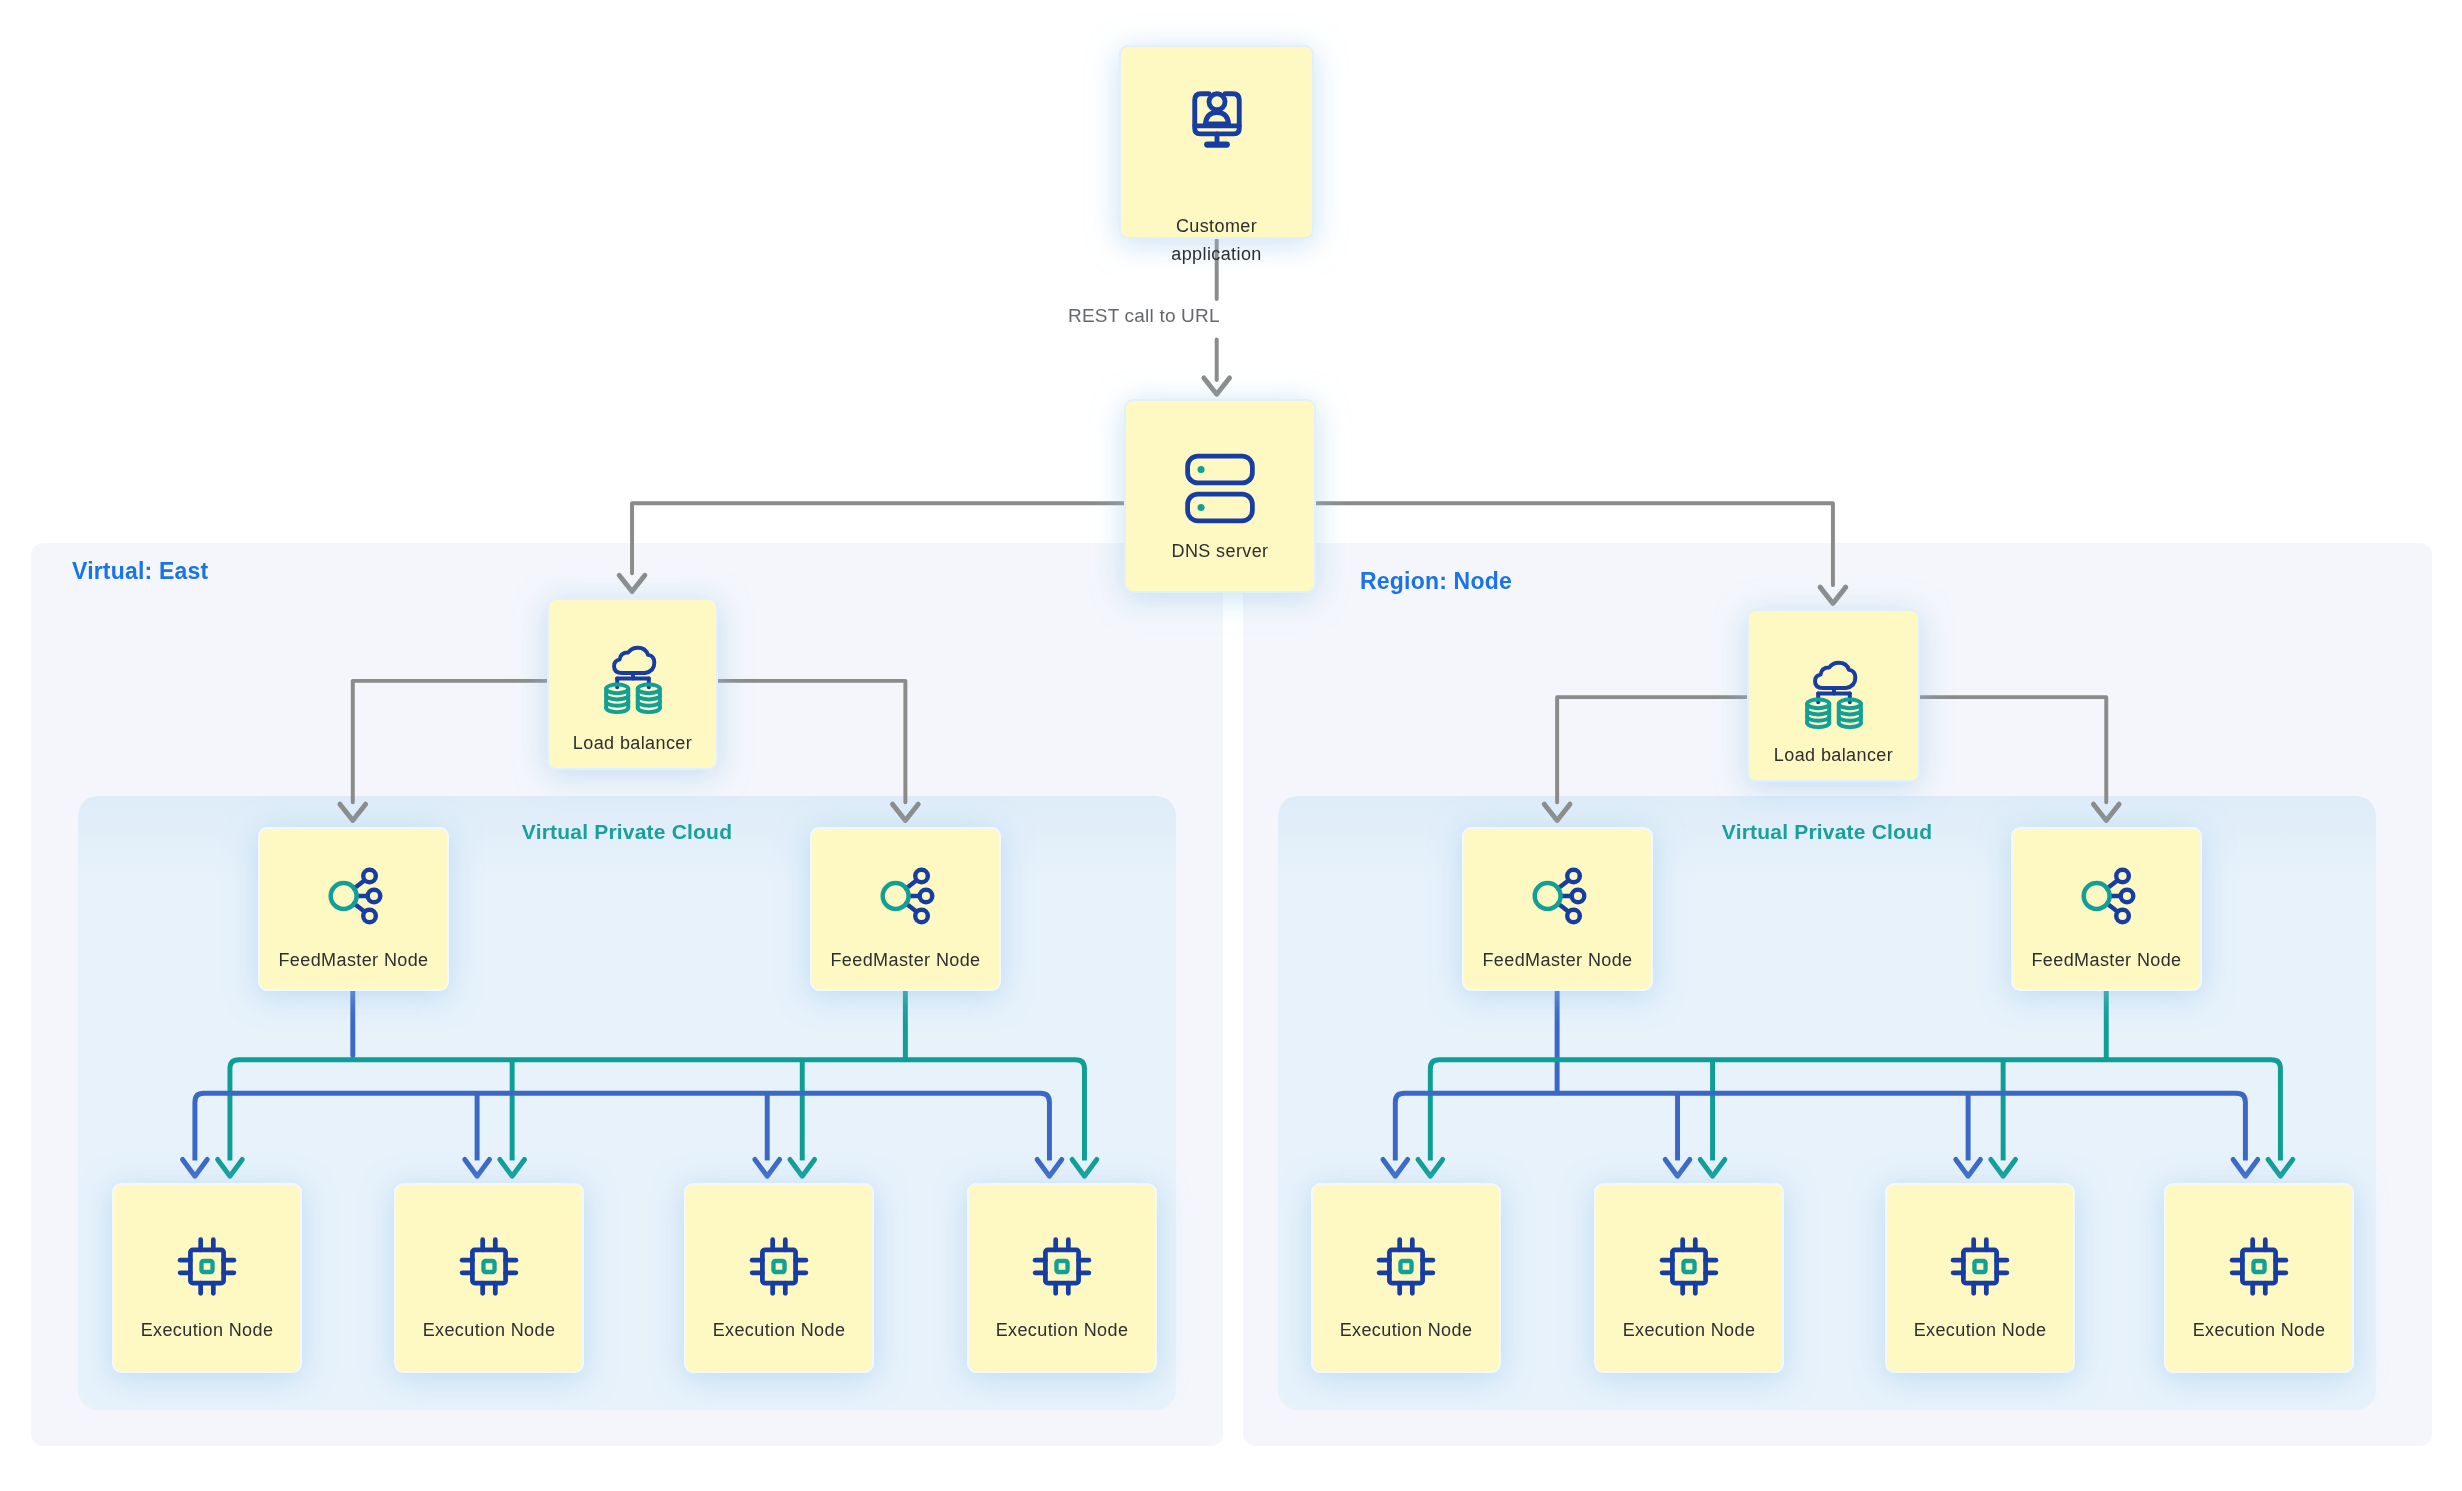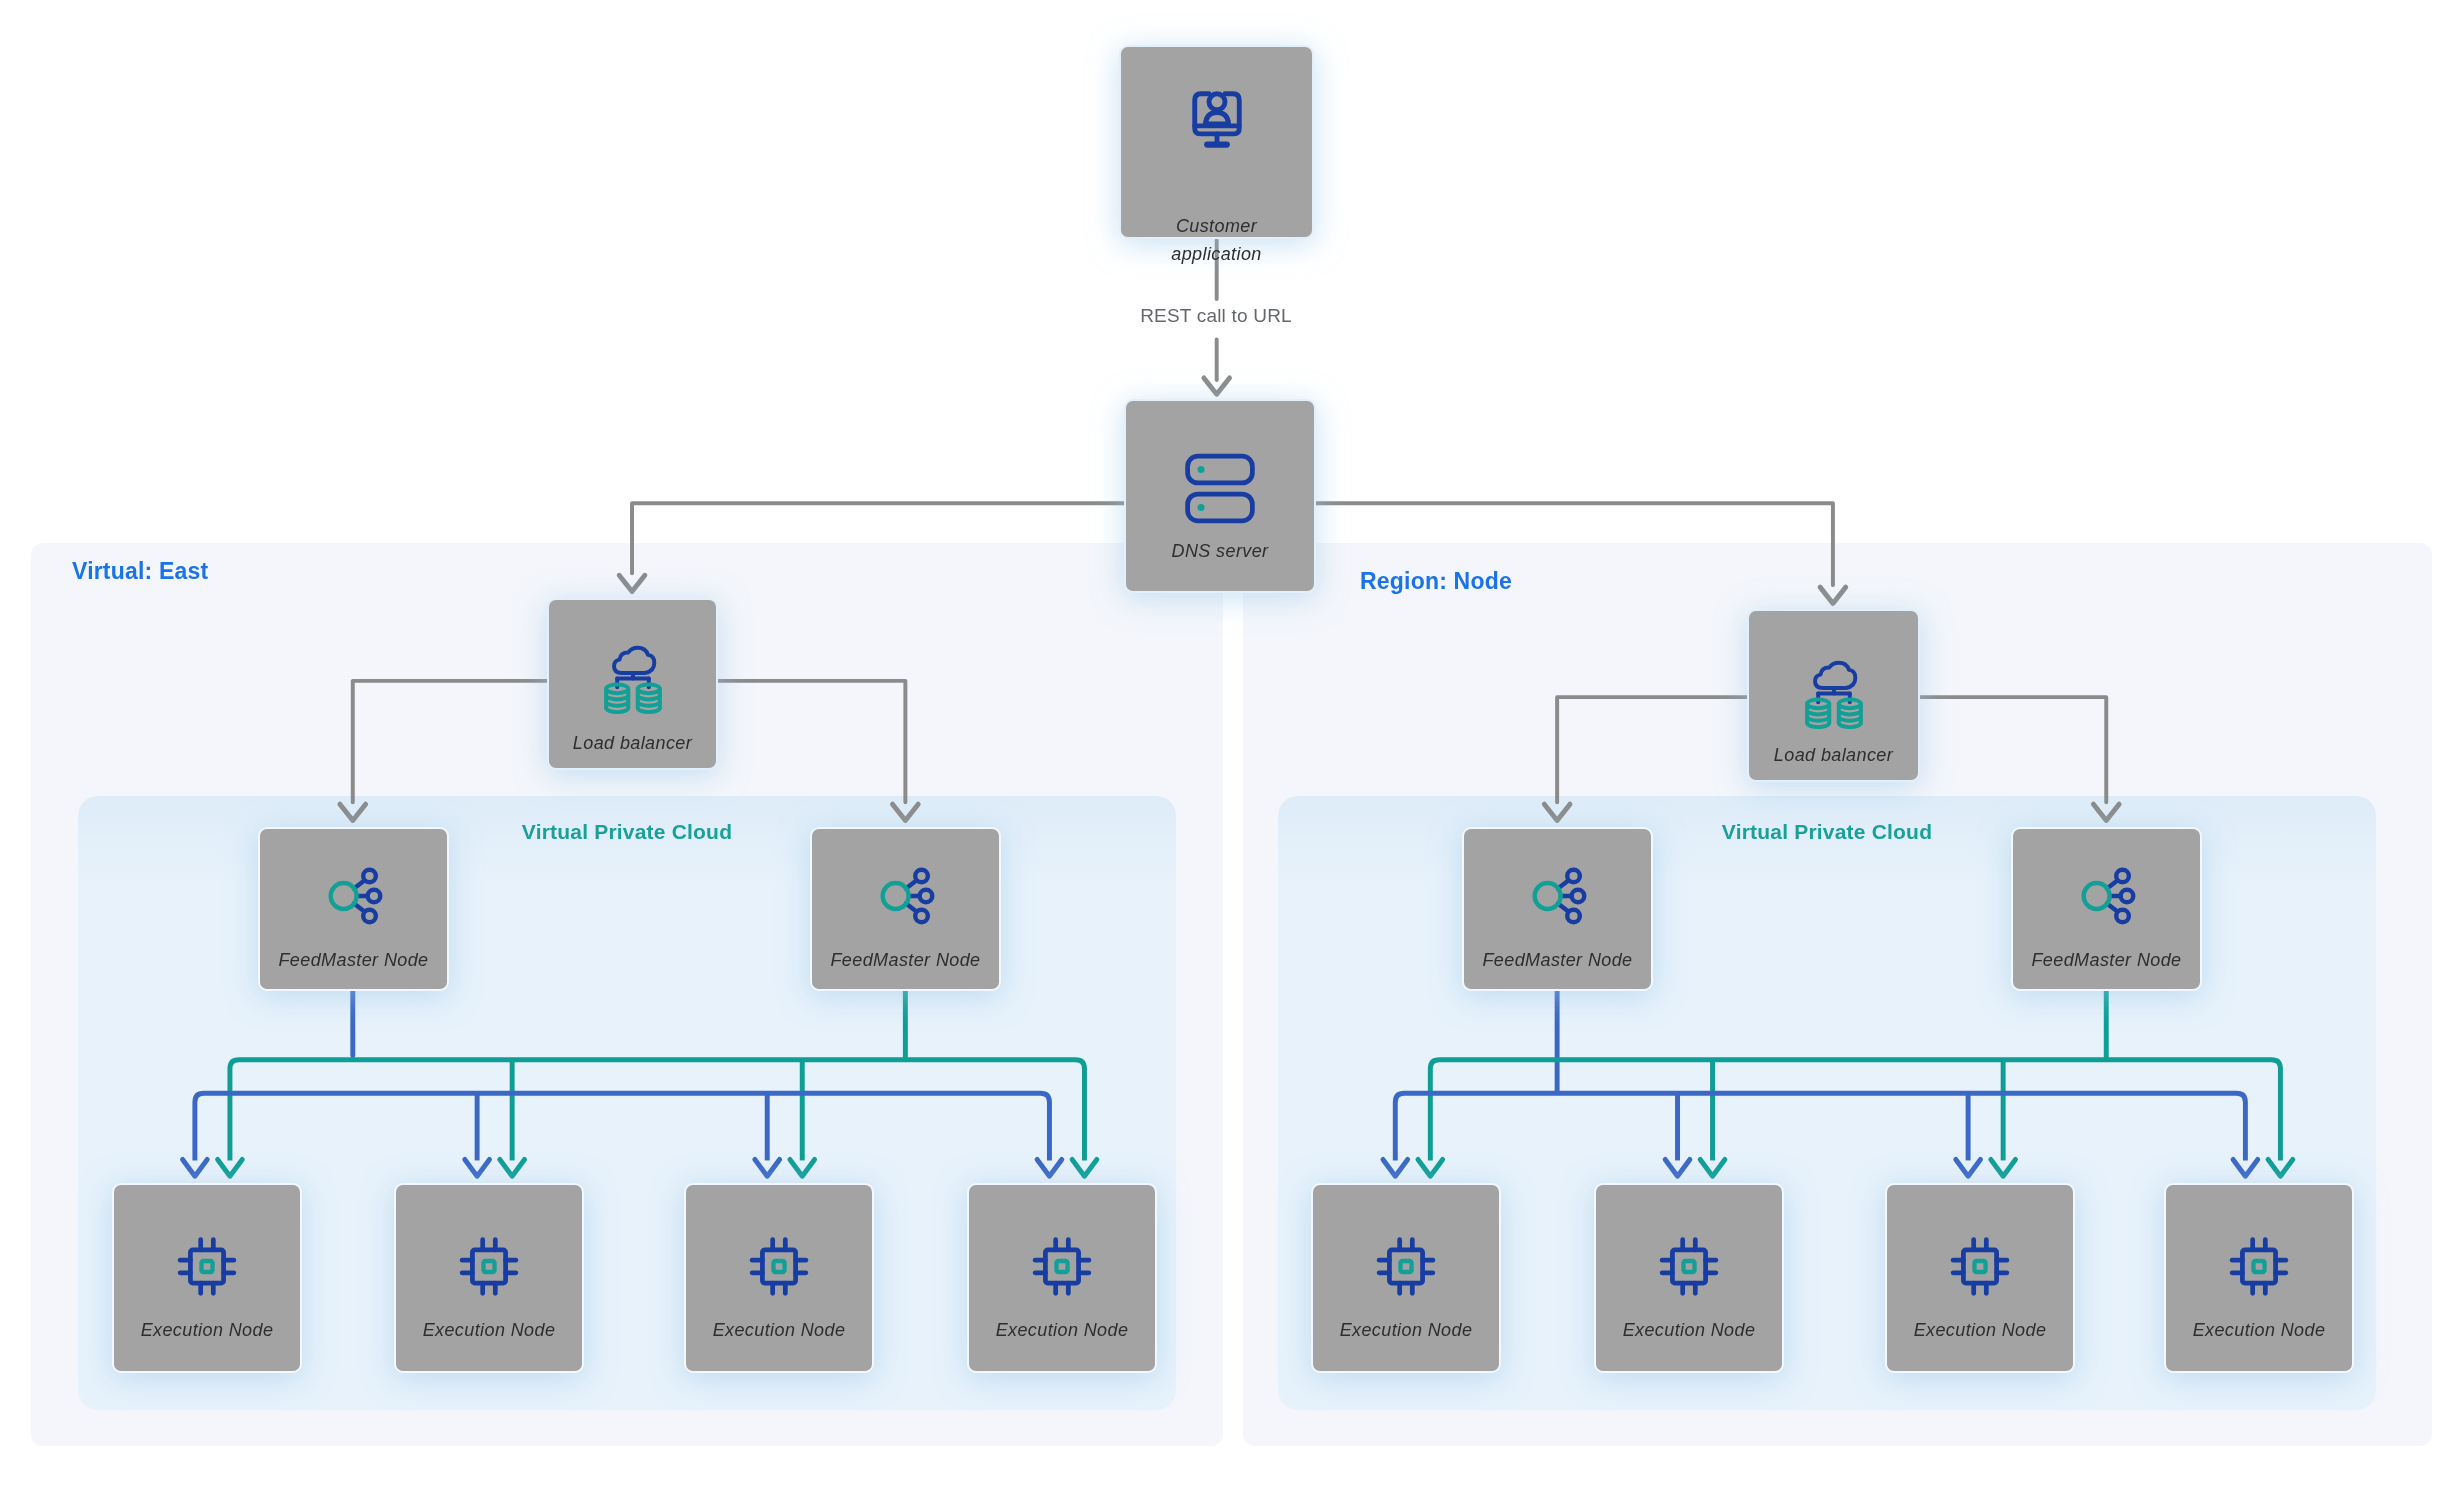--- a/index.html
+++ b/index.html
@@ -3,24 +3,24 @@
 <meta charset="utf-8">
 <style>
   html,body{margin:0;padding:0;background:#ffffff;width:2462px;height:1491px;overflow:hidden;}
   *{box-sizing:border-box;}
   .canvas{position:absolute;left:0;top:0;width:2462px;height:1491px;
     font-family:"Liberation Sans", sans-serif;background:#ffffff;}
   .region{position:absolute;background:#f4f6fb;border-radius:12px;}
   .vpc{position:absolute;background:linear-gradient(180deg,#deecf8 0%,#e7f2fb 14%,#e7f2fb 100%);border-radius:20px;}
   .region-label{position:absolute;font-size:23px;font-weight:700;color:#1a73e8;letter-spacing:0.2px;}
   .vpc-label{position:absolute;font-size:21px;font-weight:700;color:#18a099;text-align:center;letter-spacing:0.2px;}
-  .rest-label{position:absolute;left:1068px;top:305px;width:296px;text-align:center;
+  .rest-label{position:absolute;left:1068px;top:305px;width:296px;
     font-size:19px;color:#64686d;letter-spacing:0.2px;}
-  .card{position:absolute;background:#a3a3a3;border-radius:9px;
-    border:2.5px solid #e2f0fb;box-shadow:0 5px 30px rgba(155,200,235,0.55);font-style:italic;}
+  .card{position:absolute;background:#fef9c3;border-radius:9px;
+    border:2.5px solid #e2f0fb;box-shadow:0 5px 30px rgba(155,200,235,0.55);}
   .card.plain{border-color:#f2f8fd;}
   .card .icon{position:absolute;left:50%;transform:translateX(-50%);}
   .card .label{position:absolute;left:0;right:0;text-align:center;font-size:18px;
     color:#2e2e30;letter-spacing:0.4px;}
   .card .label.two-line{line-height:28px;padding:0 15px;}
   svg.wires{position:absolute;left:0;top:0;}
   .icon svg{display:block;}
 </style>
 </head>
 <body>

